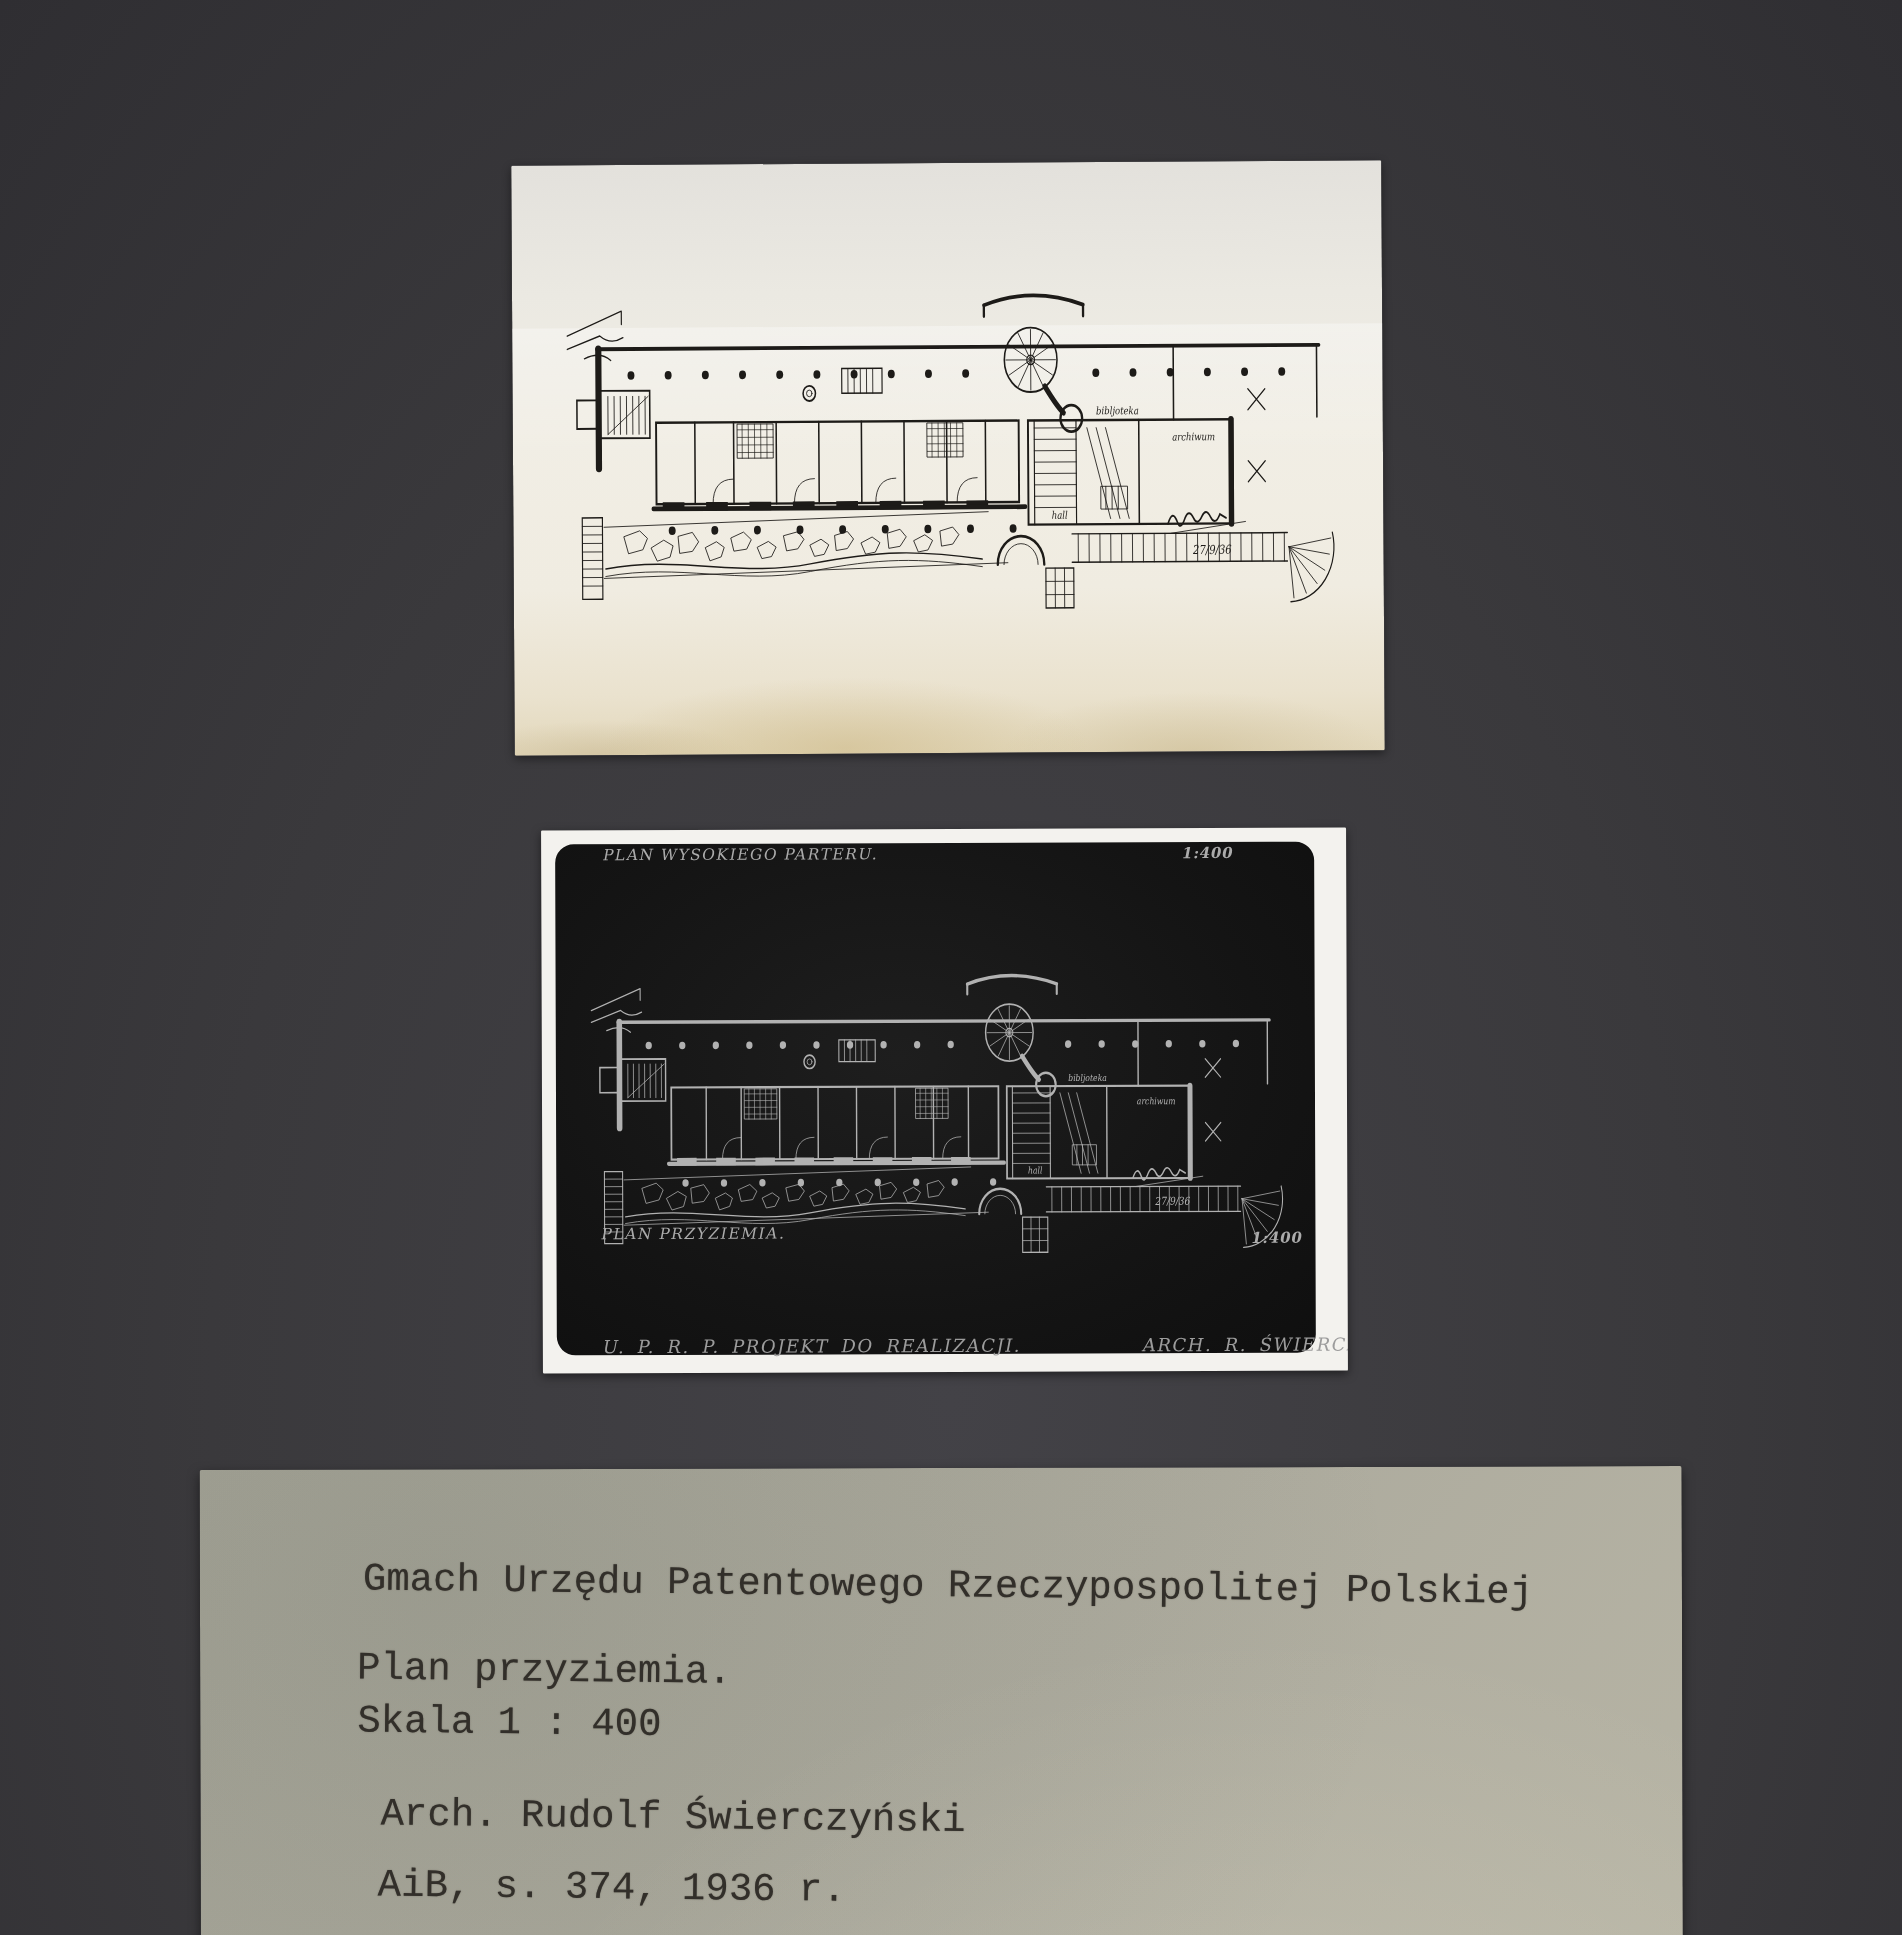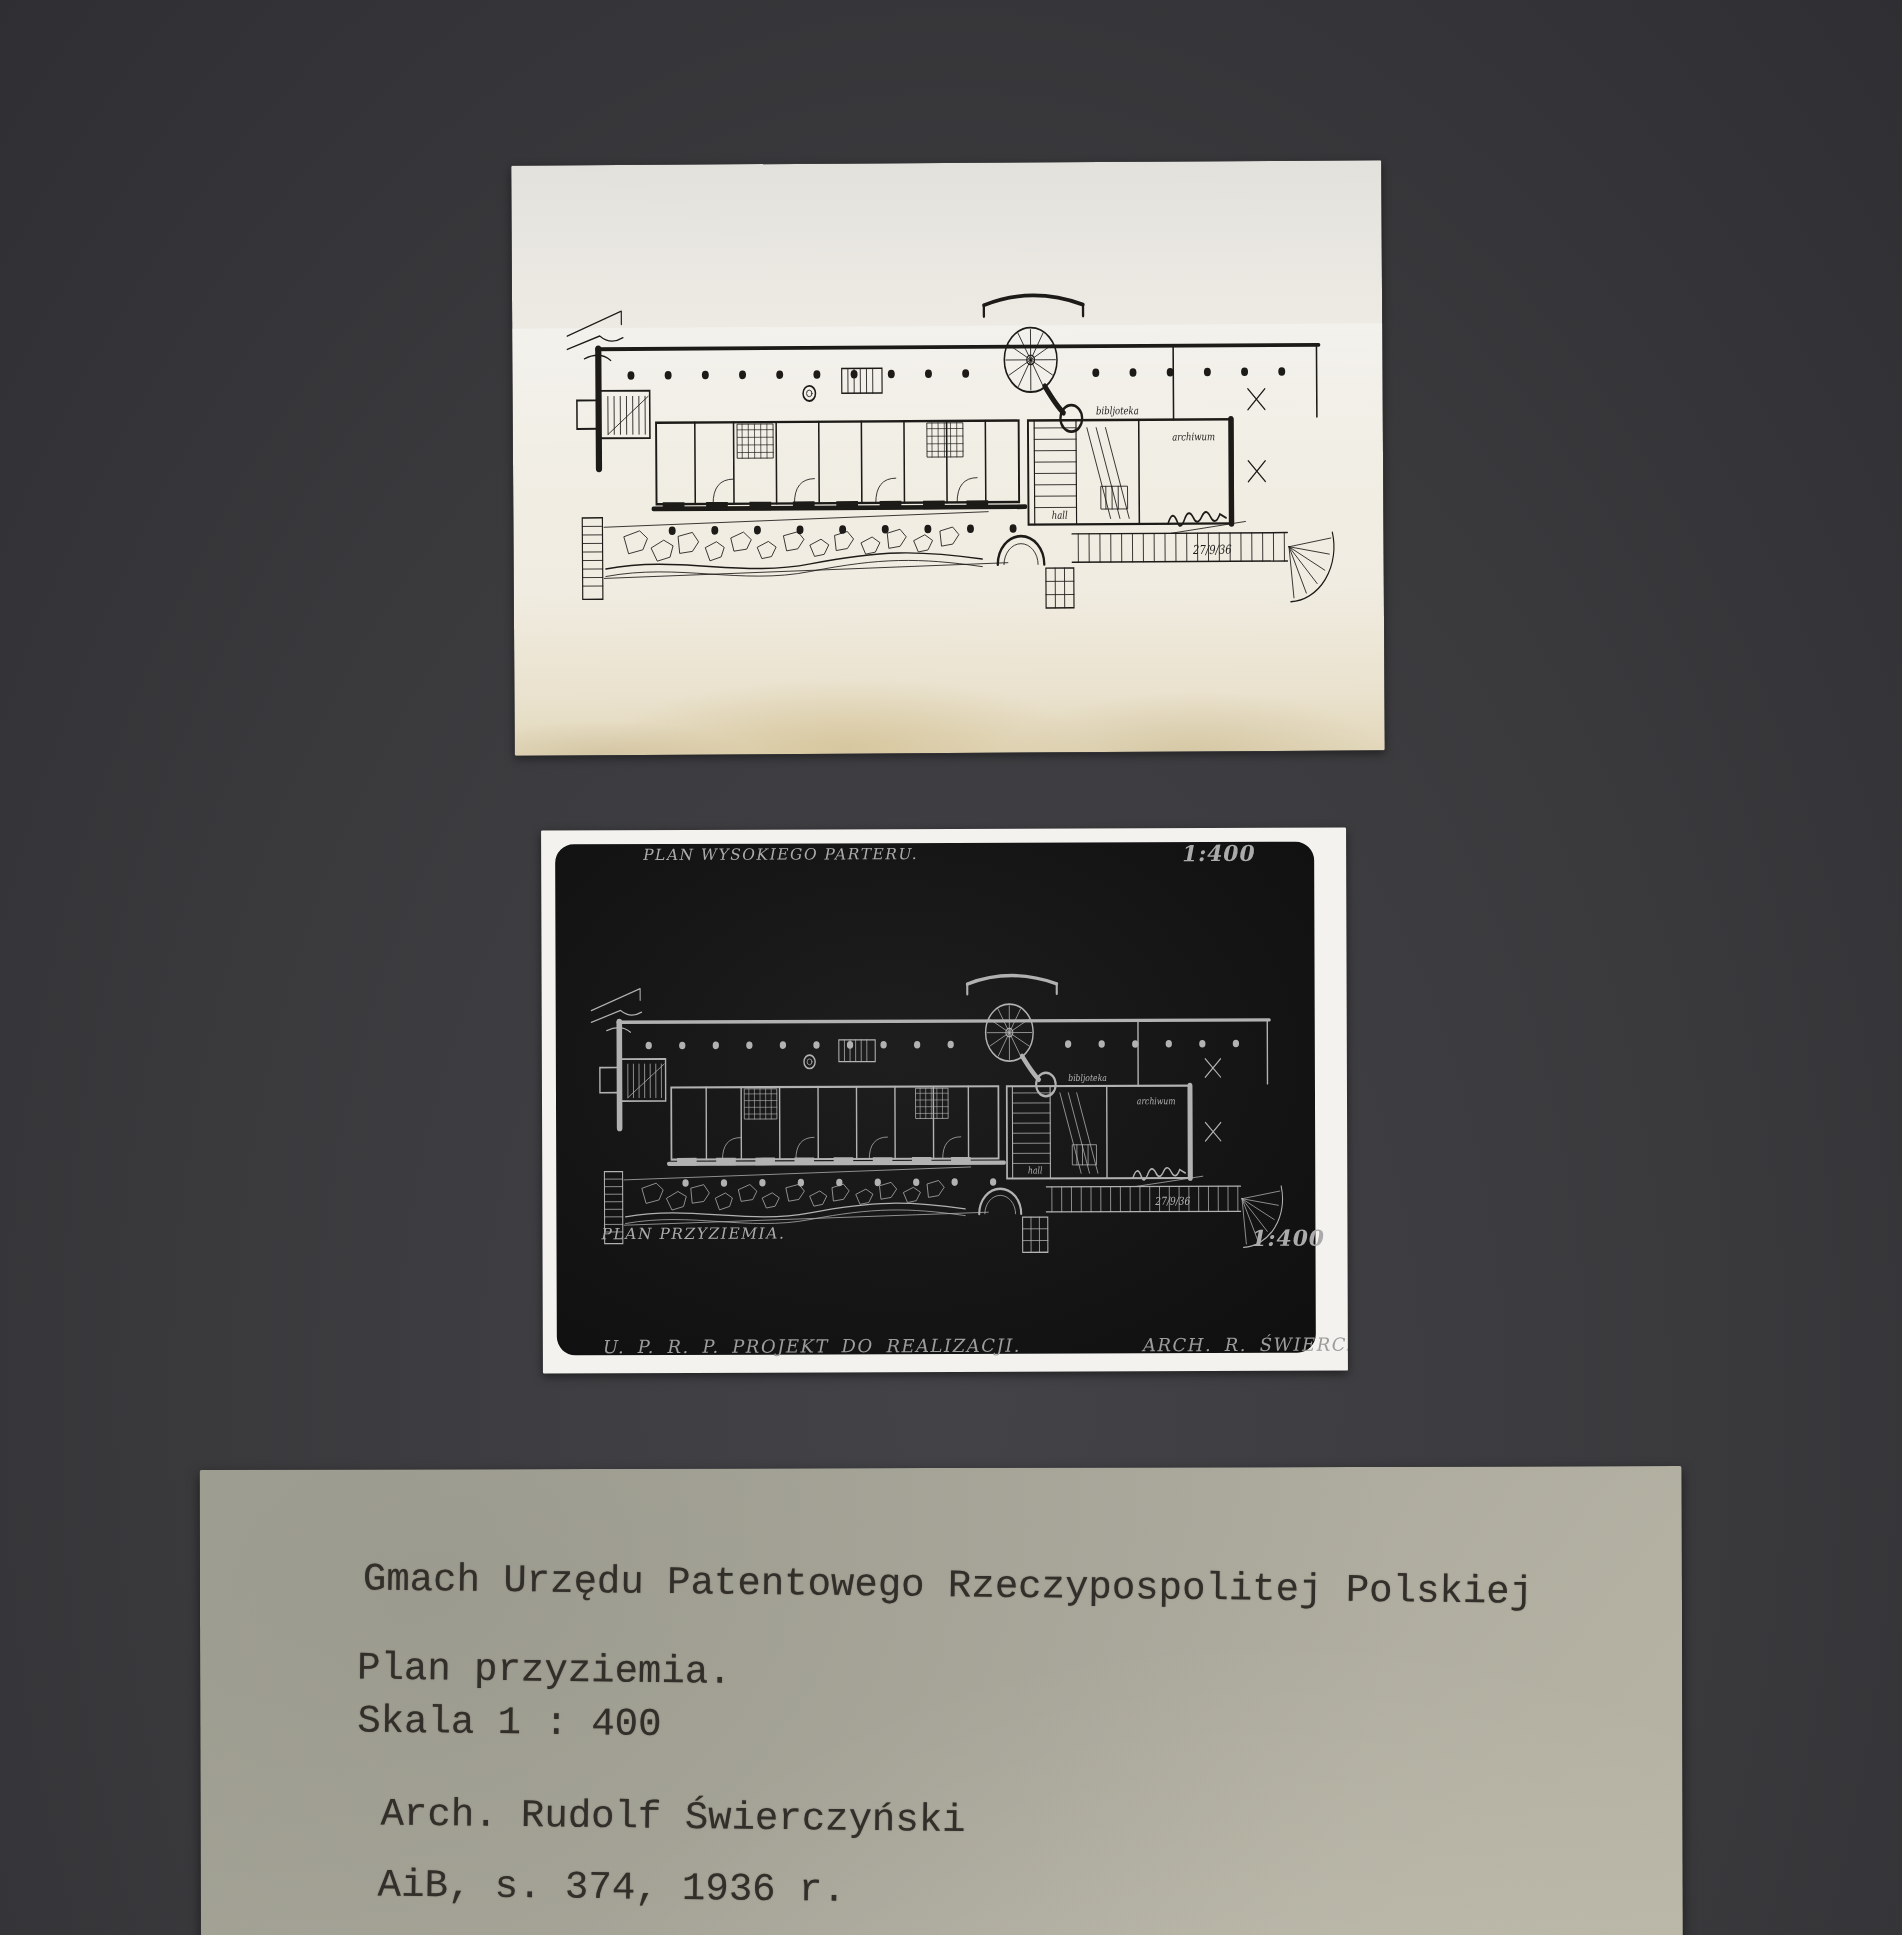--- a/index.html
+++ b/index.html
@@ -38,21 +38,21 @@
   }
   .neg-black{
     left:14px;top:14px;width:759px;height:511px;border-radius:18.6px;
     background:radial-gradient(ellipse at 45% 42%, #1e1e1e 0%, #141414 62%, #0f0f0f 100%);
   }
   .neg-caption{
     position:absolute;color:#ababab;
     font-family:"DejaVu Serif","Liberation Serif",serif;
     font-style:italic;font-size:15.5px;line-height:18.6px;letter-spacing:1.5px;white-space:nowrap;
   }
-  .neg-scale{font-size:22px;font-weight:bold;letter-spacing:0.8px;font-style:italic;}
+  .neg-scale{font-size:15px;font-weight:bold;letter-spacing:0.8px;font-style:italic;}
   .neg-bottom{color:#9c9c9c;word-spacing:5.4px;}
 
   
   .envelope{
     left:201px;top:1468px;width:1482px;height:1052px;
     background:
       radial-gradient(ellipse at 72% 86%, rgba(255,250,230,.22), transparent 58%),
       radial-gradient(ellipse at 16% 12%, rgba(58,68,60,.12), transparent 55%),
       linear-gradient(128deg,#a6a598 0%,#adab9e 45%,#bcb9a8 100%);
     border-radius:1.9px;
@@ -205,21 +205,21 @@
     <g>
       <path d="M792,262 q6,-16 12,-2 q4,10 10,-4 q5,-10 11,0 q5,9 11,-2 q5,-9 11,1 q6,10 12,-3 l8,4" stroke-width="2"></path>
       <path d="M796,272 l96,-12" stroke-width="1"></path>
       <text x="824" y="294" font-size="13" fill="currentColor" stroke="none">27/9/36</text>
     </g>
   </svg>
 </div>
 
 <div class="abs negative">
   <div class="abs neg-black">
-    <div class="neg-caption" style="left:48px;top:1.5px;margin-left:40px;">PLAN WYSOKIEGO PARTERU.</div>
+    <div class="neg-caption" style="left:48px;top:1.5px;">PLAN WYSOKIEGO PARTERU.</div>
     <div class="neg-caption neg-scale" style="left:627px;top:1.5px;">1:400</div>
 
     <svg class="abs plan-neg" style="left:23px;top:116px;" width="720" height="302" viewBox="0 0 1030 360" preserveAspectRatio="none" fill="none" stroke="currentColor" stroke-linecap="round">
       <path d="M18,60 L88,34 M88,34 v14 M18,74 L60,60 M60,60 q14,10 30,2 M40,84 q20,-8 34,2" stroke-width="1.5"></path>
       <path d="M56,74 H988" stroke-width="4"></path>
       <path d="M58,74 V200" stroke-width="8"></path>
       <g fill="currentColor" stroke="none">
         <circle cx="100" cy="102" r="4.5"></circle>
           <circle cx="148" cy="102" r="4.5"></circle>
           <circle cx="196" cy="102" r="4.5"></circle>

